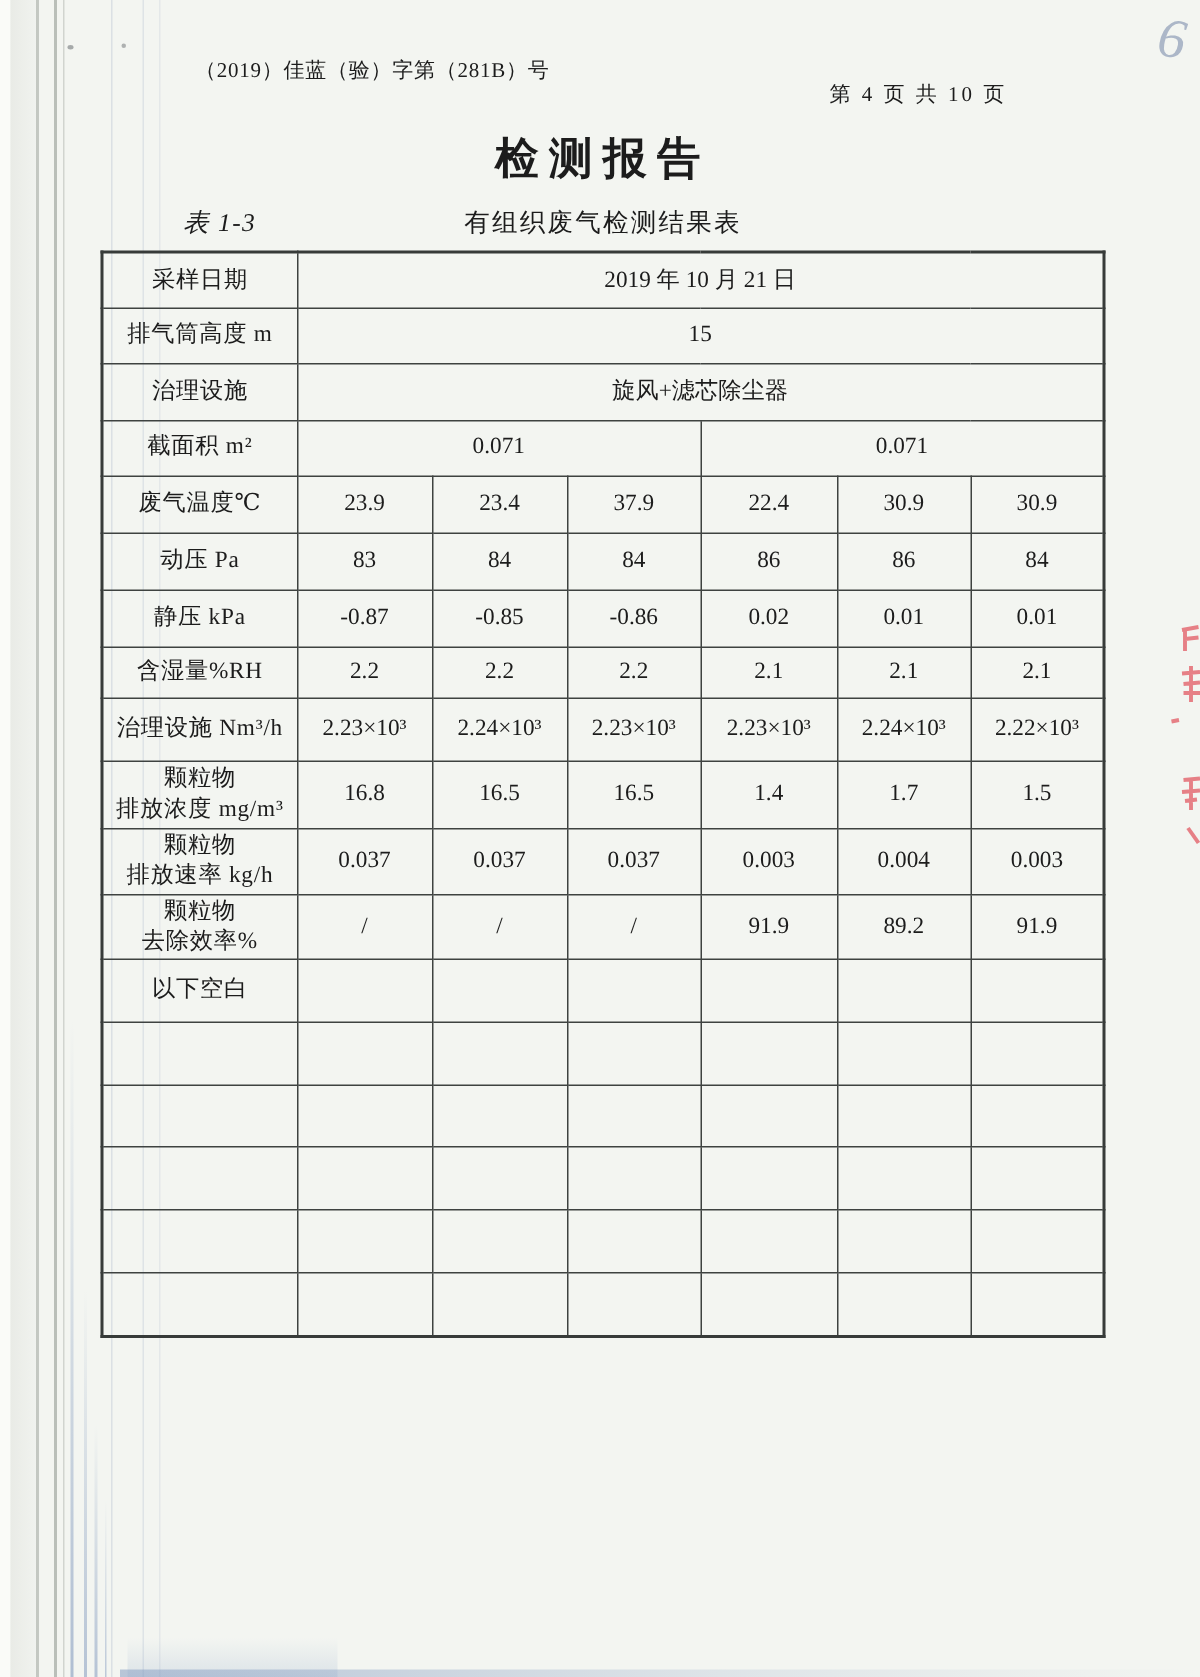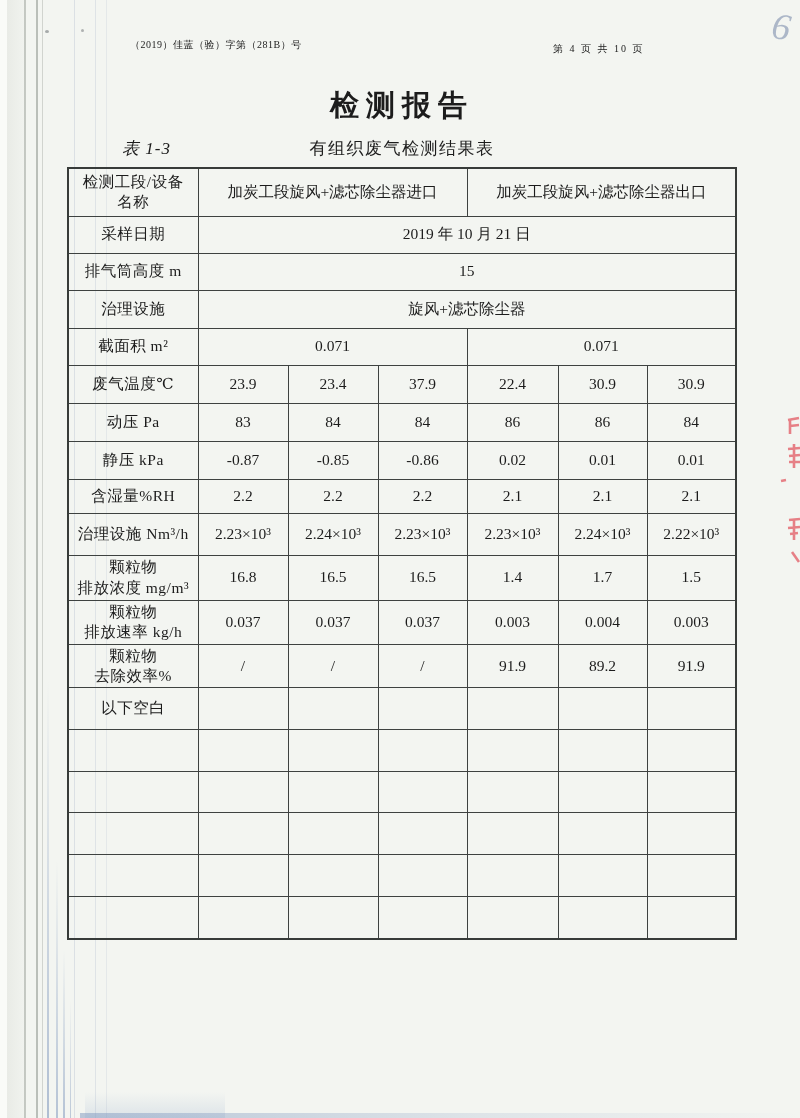--- a/index.html
+++ b/index.html
@@ -22,23 +22,23 @@
     background:linear-gradient(to top,rgba(140,165,200,.22),rgba(140,165,200,0));}
   
   .handwritten{
     position:absolute;left:772px;top:8px;font-size:37px;line-height:1;
     color:rgba(148,162,186,.75);font-style:italic;font-weight:400;
     transform:rotate(9deg);
   }
   
   .stamp{position:absolute;right:0;top:412px;}
   
-  .doc-header{position:absolute;top:38px;left:0;width:800px;height:22px;font-size:10px;letter-spacing:.5px;}
+  .doc-header{position:absolute;top:38px;left:0;width:800px;height:22px;font-size:14px;letter-spacing:.5px;}
   .doc-number{position:absolute;left:130px;top:0;}
-  .page-indicator{position:absolute;left:553px;top:4px;letter-spacing:2px;}
+  .page-indicator{position:absolute;left:553px;top:16px;letter-spacing:2px;}
   .report-title{
     position:absolute;top:86px;left:0;width:804px;margin:0;text-align:center;
     font-size:29px;font-weight:700;letter-spacing:7px;
   }
   .caption-row{position:absolute;top:137px;left:0;width:800px;height:24px;font-size:17px;}
   .table-label{position:absolute;left:122px;top:0;letter-spacing:1px;font-style:italic;}
   .table-title{position:absolute;left:0;width:804px;top:0;text-align:center;letter-spacing:1.5px;}
   
   table.results{
     position:absolute;left:67px;top:167px;width:670px;
@@ -103,26 +103,20 @@
     <colgroup>
       <col style="width:130px">
         <col style="width:90px">
         <col style="width:90px">
       <col style="width:89px">
         <col style="width:91px">
         <col style="width:89px">
         <col style="width:89px">
     </colgroup>
     <tbody>
-      <tr style="height:48px">
-        <td class="lbl">检测工段/设备
-名称</td>
-        <td colspan="3">加炭工段旋风+滤芯除尘器进口</td>
-        <td colspan="3">加炭工段旋风+滤芯除尘器出口</td>
-      </tr>
       <tr style="height:37px">
         <td class="lbl">采样日期</td>
         <td colspan="6">2019 年 10 月 21 日</td>
       </tr>
       <tr style="height:37px">
         <td class="lbl">排气筒高度 m</td>
         <td colspan="6">15</td>
       </tr>
       <tr style="height:38px">
         <td class="lbl">治理设施</td>

